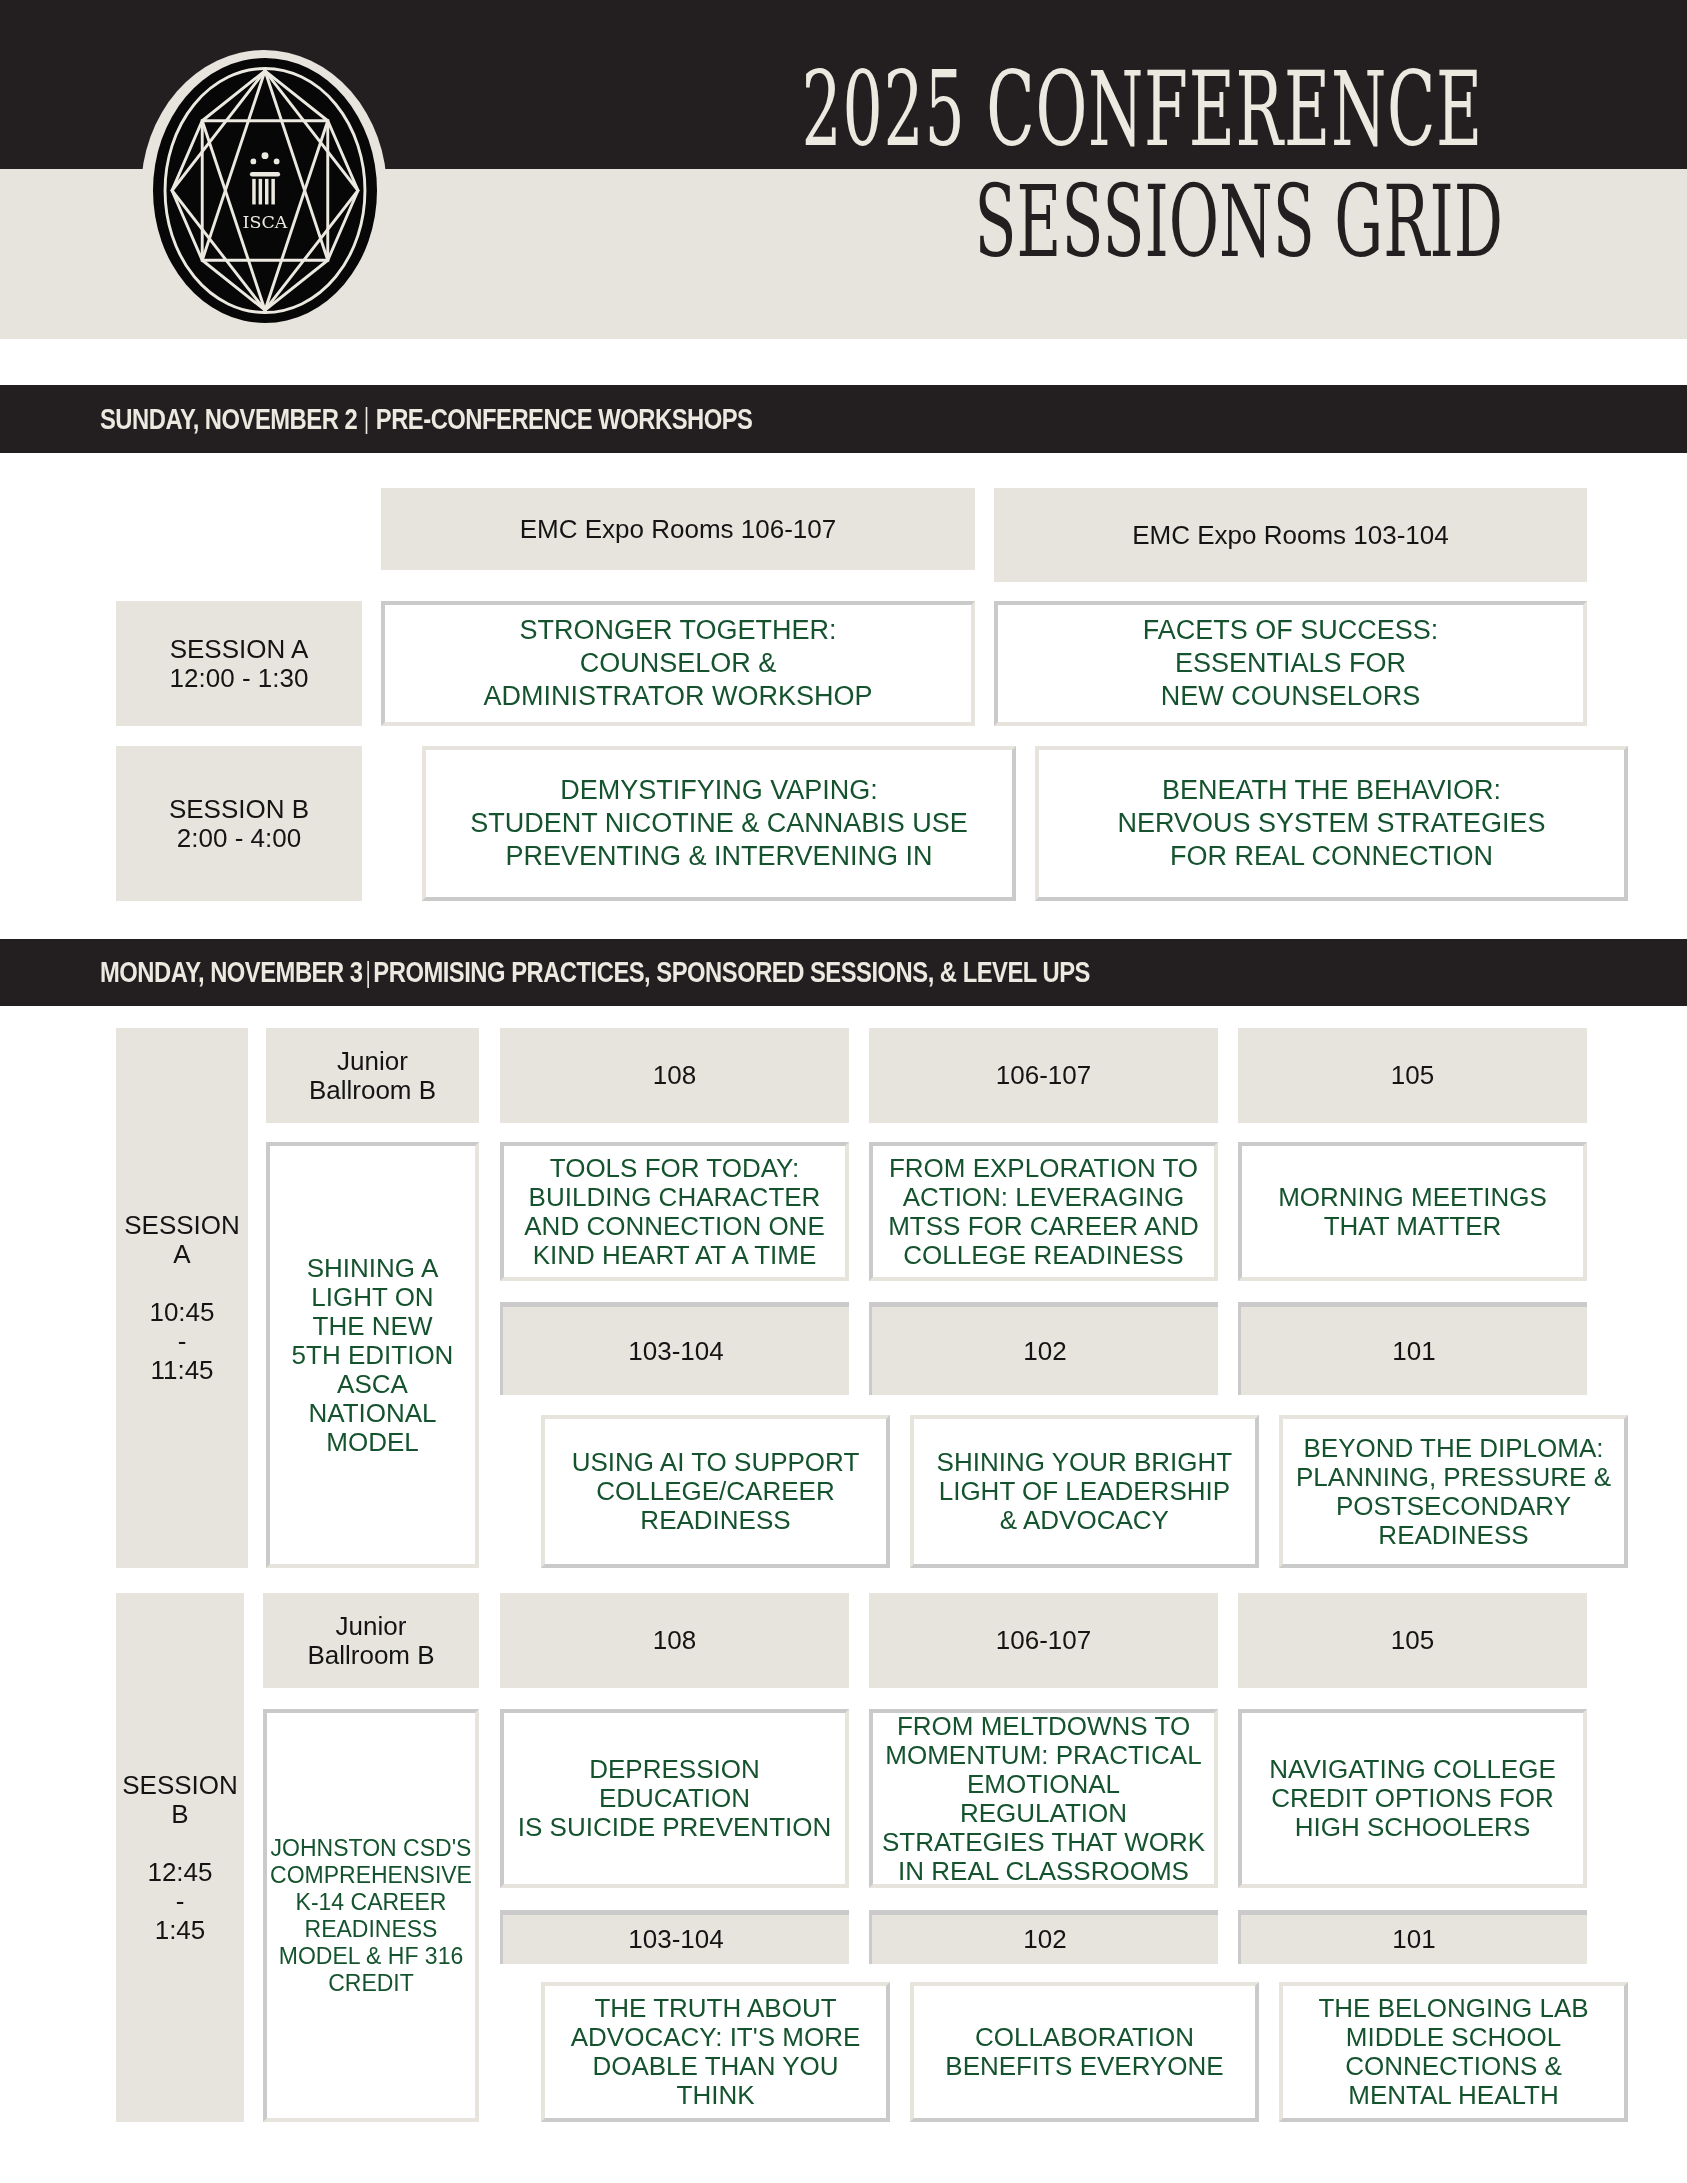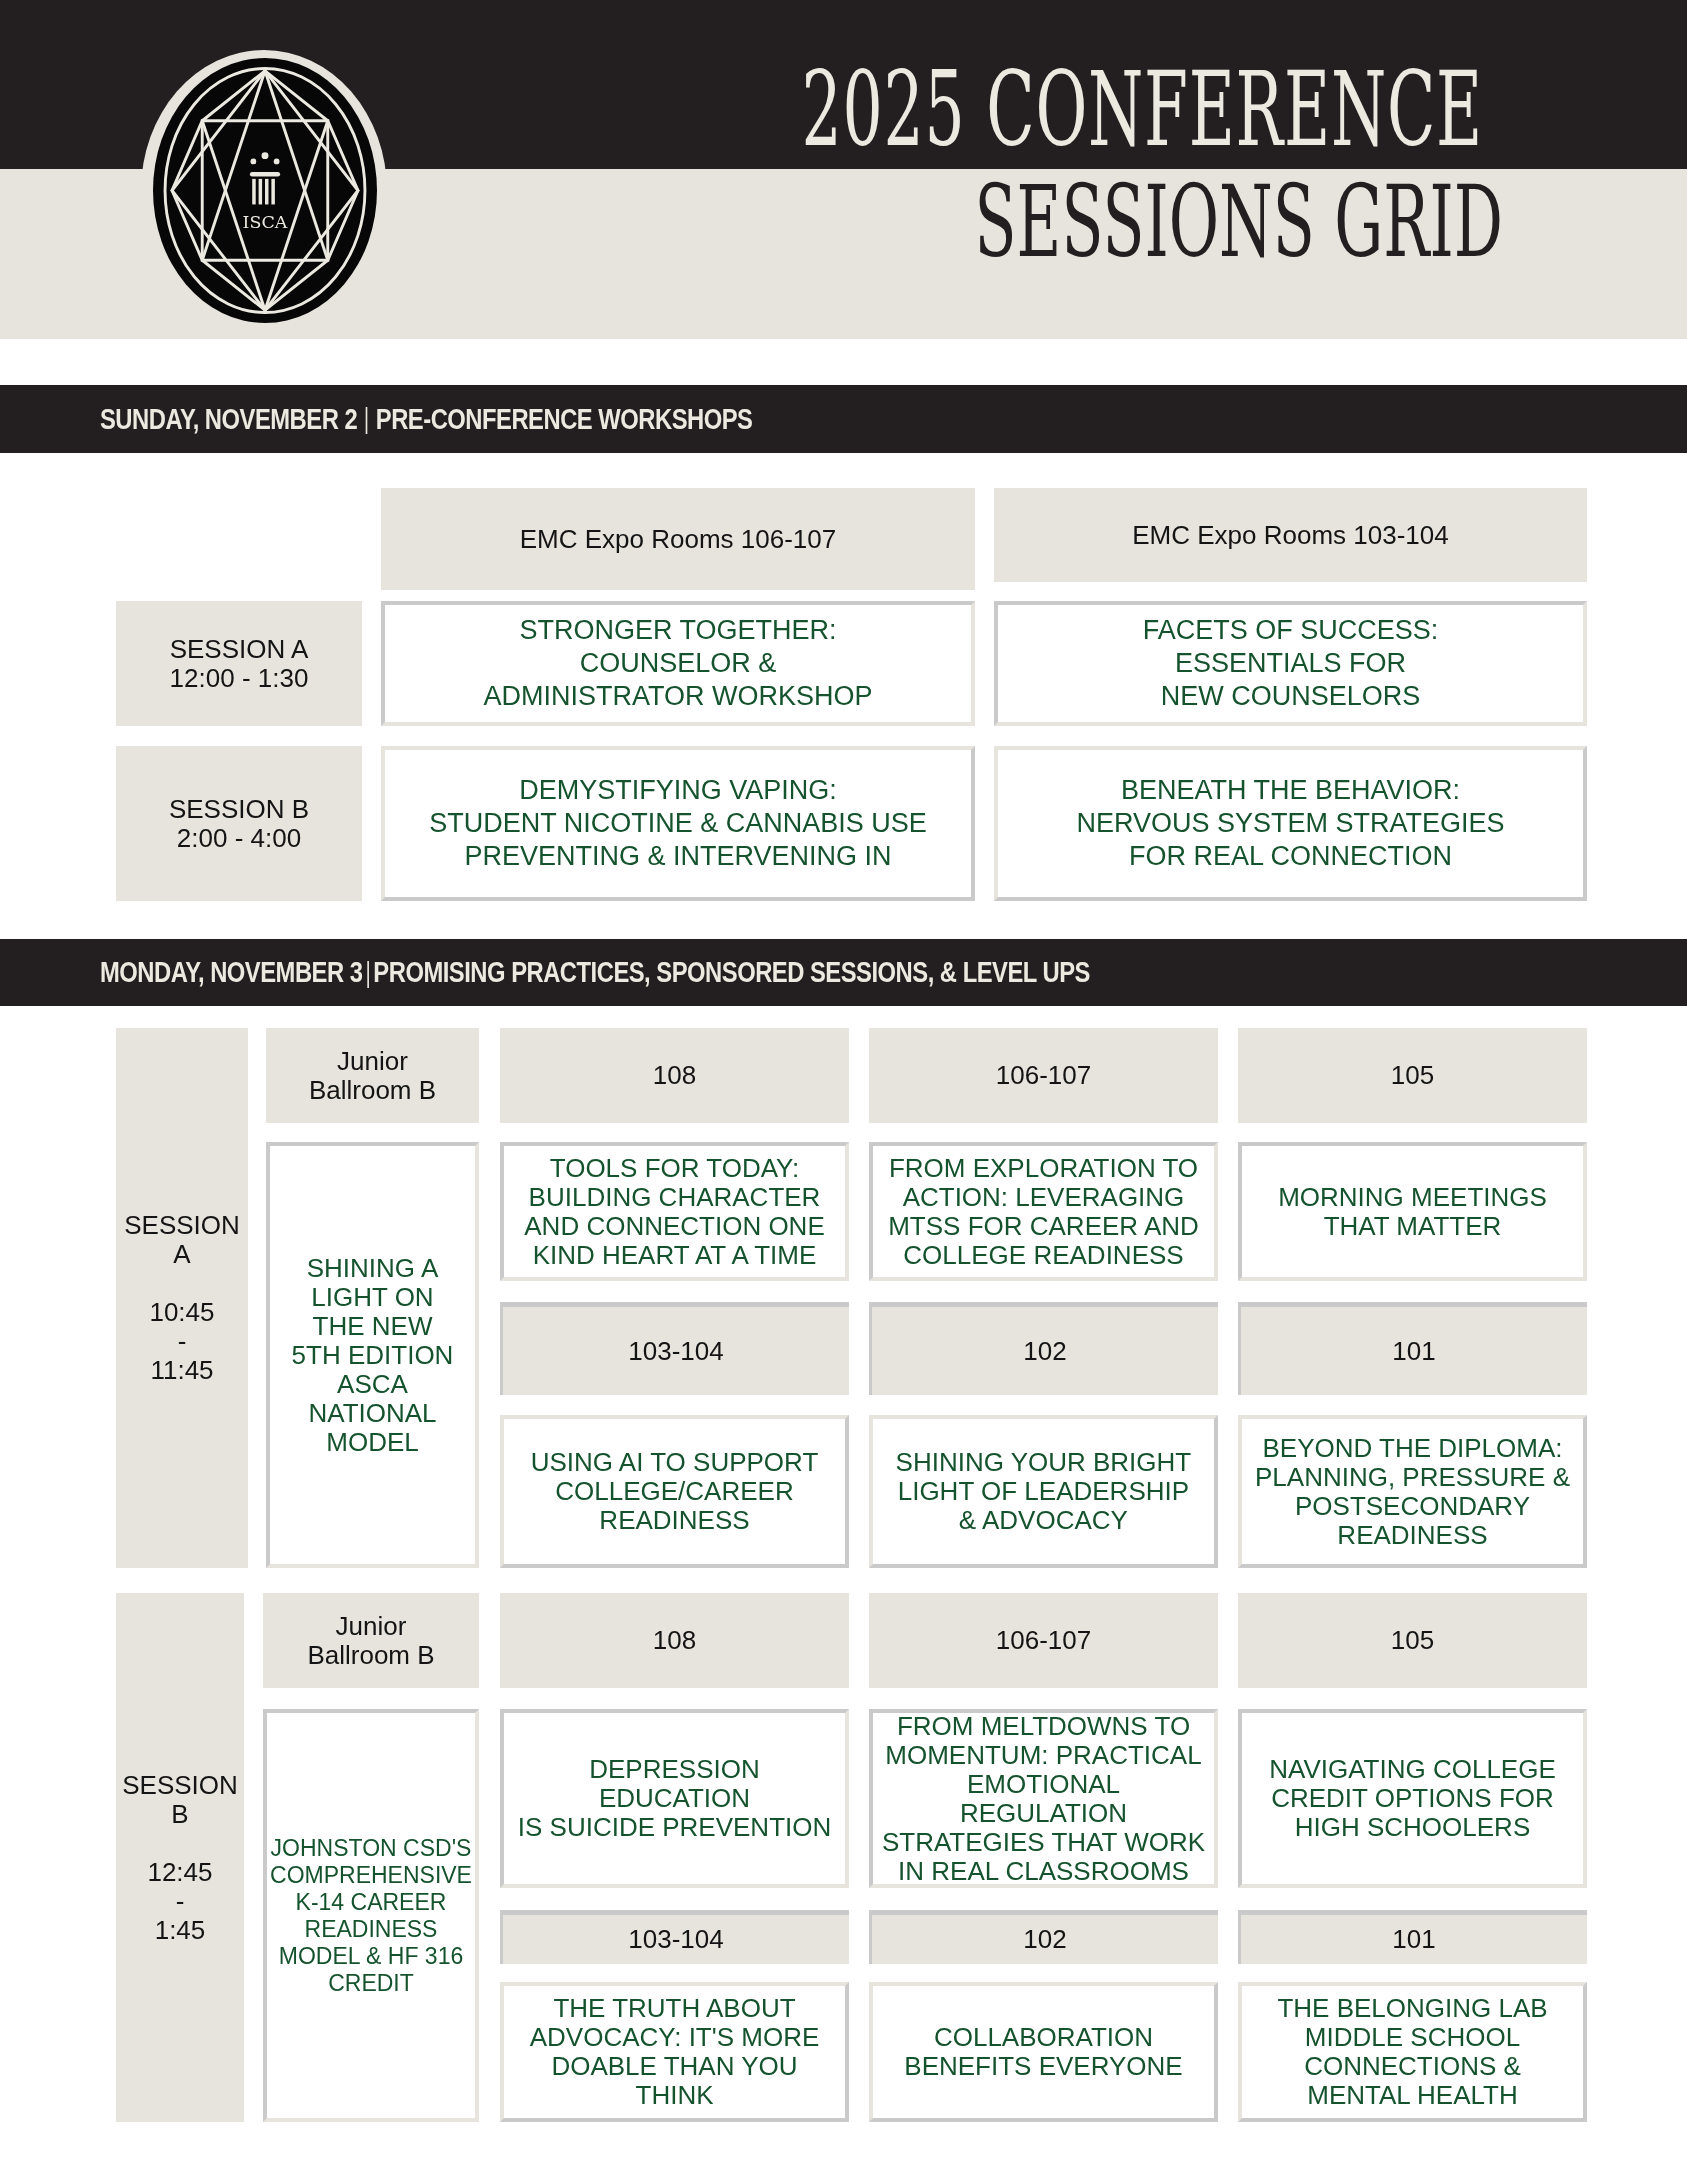--- a/index.html
+++ b/index.html
@@ -42,21 +42,21 @@
     background:#e7e4dd; display:flex; align-items:center; justify-content:center;
     text-align:center; font-size:26px; line-height:29px; color:#141414;
   }
   .card {
     background:#ffffff; border:4.7px solid #e7e4dd;
     border-left-color:#cacaca; border-top-color:#cacaca;
     display:flex; align-items:center; justify-content:center;
     text-align:center; font-size:27px; line-height:33px; color:#14532d;
     padding:0 8.2px;
   }
-  .card.alt { border-left-color:#e7e4dd; border-top-color:#e7e4dd; border-right-color:#cacaca; border-bottom-color:#cacaca; }
+  .card.alt { border-left-color:#e7e4dd; border-top-color:#e7e4dd; border-right-color:#cacaca; border-bottom-color:#cacaca;margin-left:41px; }
   .roomtag {
     background:#e7e4dd; border-top:5.8px solid #cacaca; border-left:3.5px solid #cacaca;
     display:flex; align-items:center; justify-content:center;
     font-size:26px; color:#141414;
   }
   .mon-card { font-size:26px; line-height:29px; }
   .stack span { display:block; }
   .label-col { font-size:26px; line-height:29px; }
 </style>
 </head>
@@ -94,21 +94,21 @@
 
 <div class="abs title1">2025 CONFERENCE</div>
 <div class="abs title2">SESSIONS GRID</div>
 
 <div class="abs daybar" style="top:385px;height:68px;">
   <span class="inner">
     <span>SUNDAY, NOVEMBER 2</span><span class="sep"></span><span>PRE-CONFERENCE WORKSHOPS</span>
   </span>
 </div>
 
-<div class="abs beige" style="left:381px;top:488px;width:594px;height:102px;">EMC Expo Rooms 106-107</div>
+<div class="abs beige" style="left:381px;top:488px;width:594px;height:82px;">EMC Expo Rooms 106-107</div>
 <div class="abs beige" style="left:994px;top:488px;width:593px;height:94px;">EMC Expo Rooms 103-104</div>
 
 <div class="abs beige stack" style="left:116px;top:601px;width:246px;height:125px;">
   <div>
     <span>SESSION A</span>
     <span>12:00 - 1:30</span>
   </div>
 </div>
 <div class="abs card stack" style="left:381px;top:601px;width:594px;height:125px;">
   <div>

